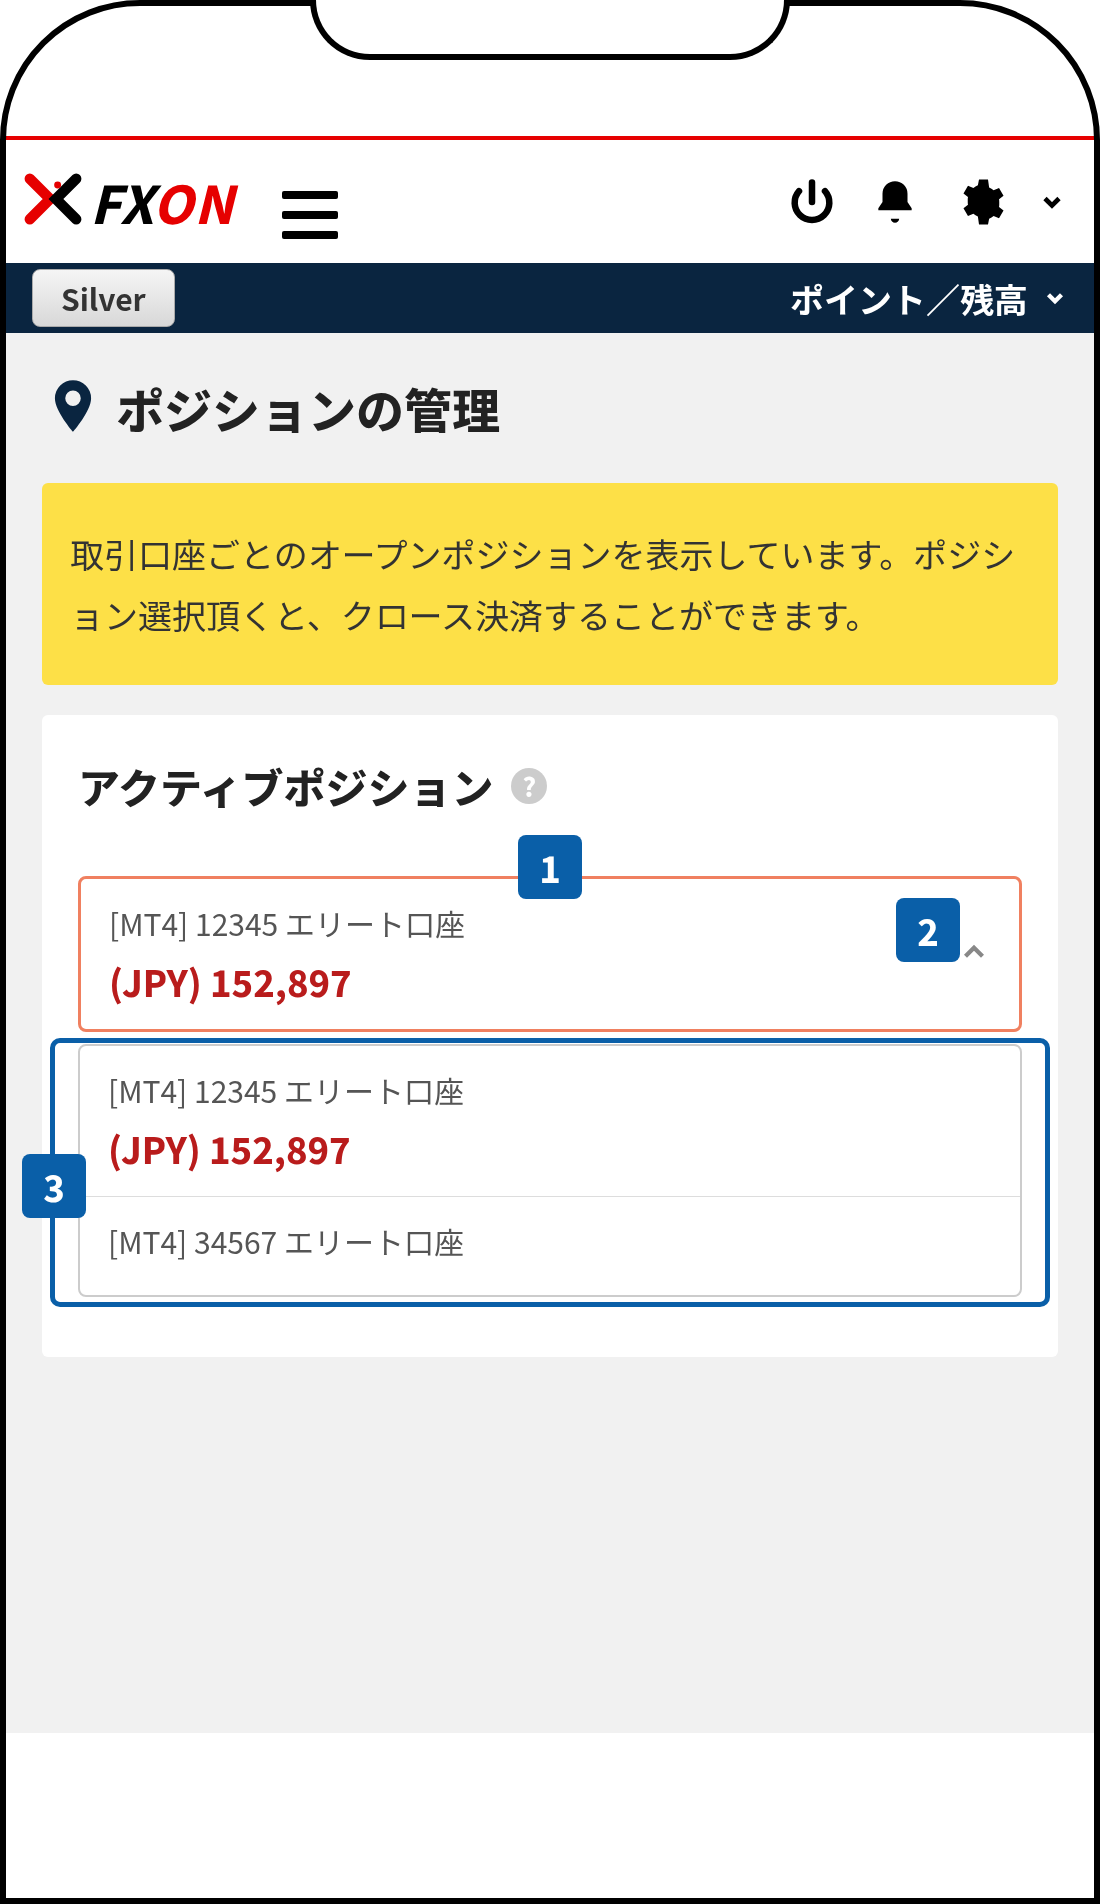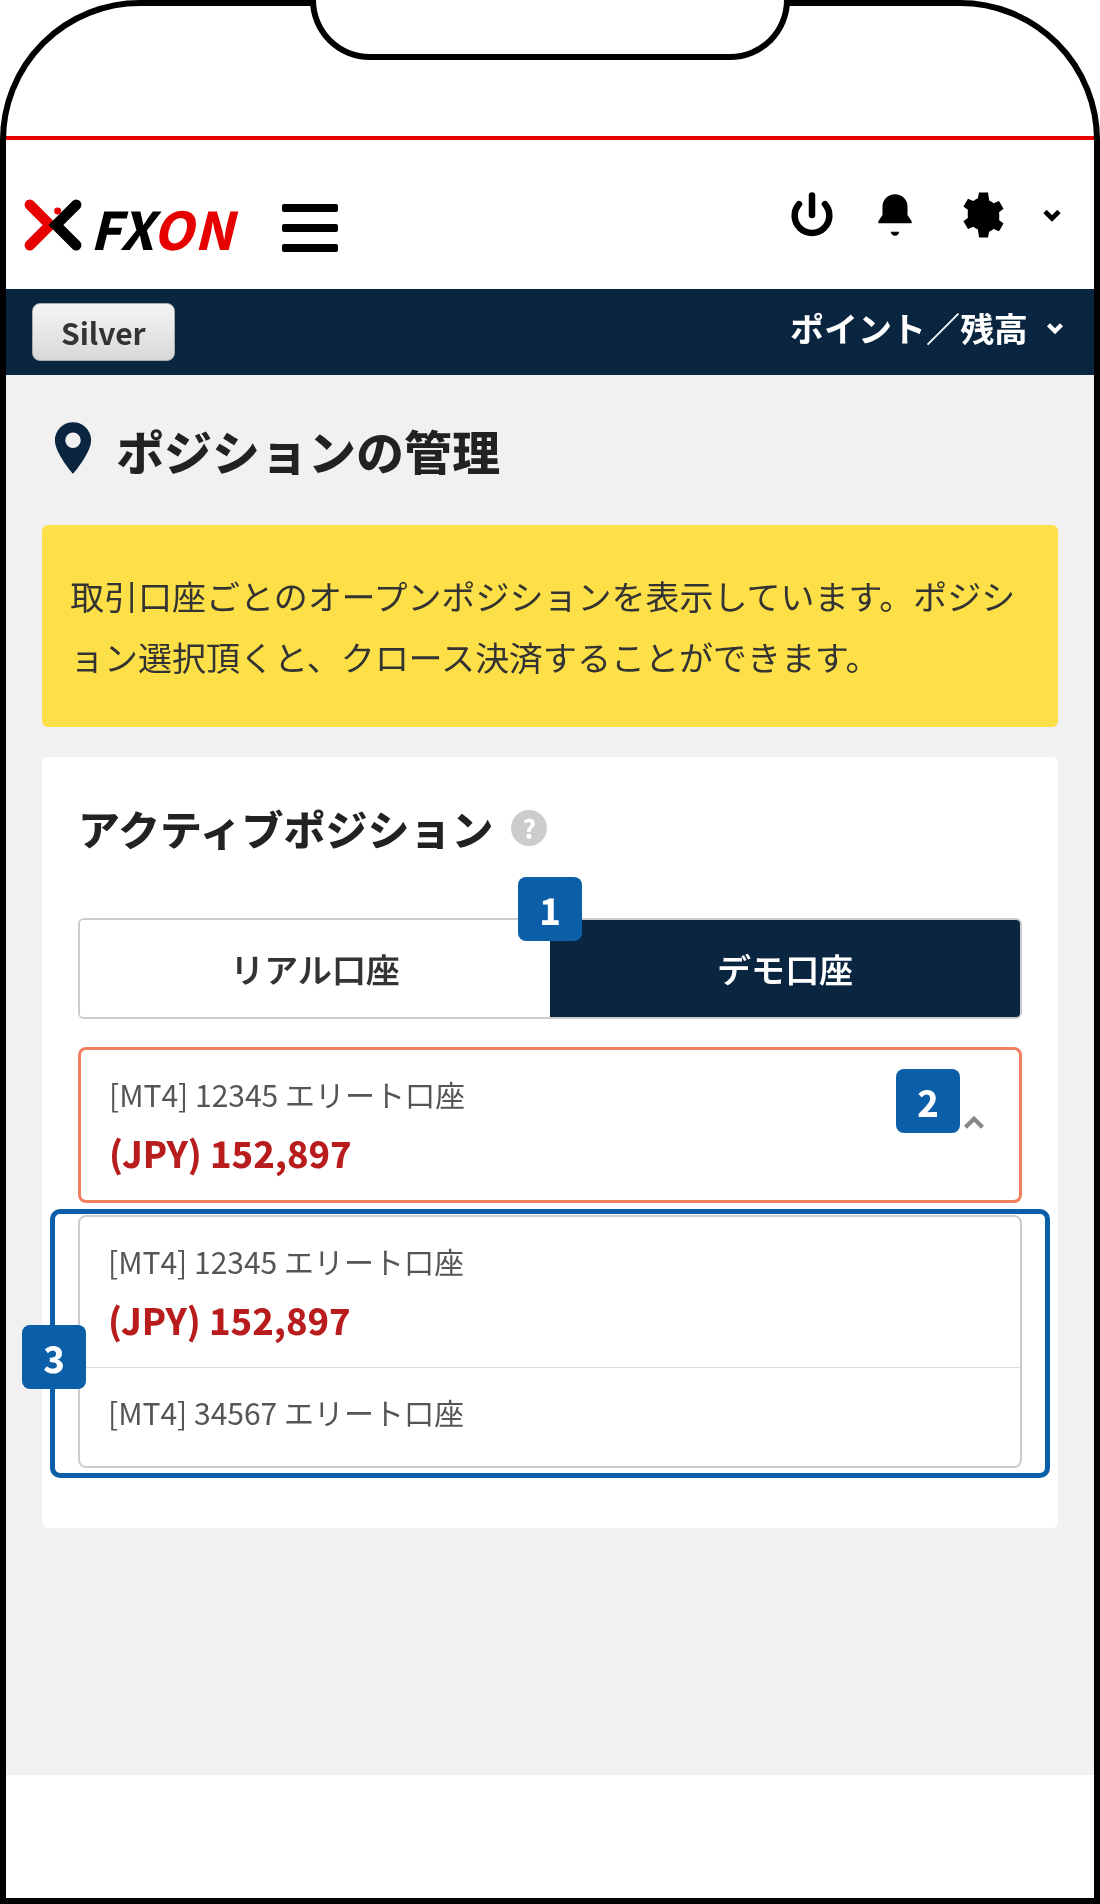--- a/index.html
+++ b/index.html
@@ -42,35 +42,35 @@
     background: #e60000;
     width: 100%;
   }
   .header {
     display: flex;
     align-items: center;
     justify-content: space-between;
     padding: 24px 28px 24px 18px;
     background: #fff;
   }
-  .header-left { display: flex; align-items: center; gap: 48px; margin-top: 26px; }
+  .header-left { display: flex; align-items: flex-end; gap: 48px; }
   .logo { display: flex; align-items: center; gap: 8px; }
   .logo-mark svg { width: 58px; height: 58px; }
   .logo-text { font-size: 52px; font-weight: 800; letter-spacing: 1px; font-style: italic; }
   .hamburger { display: flex; flex-direction: column; gap: 12px; cursor: pointer; }
   .hamburger span { width: 56px; height: 8px; background: #000; border-radius: 2px; }
   .header-right { display: flex; align-items: center; gap: 32px; }
   .icon-btn { cursor: pointer; display: flex; align-items: center; }
   .subheader {
     background: #0a2540;
     color: #fff;
     display: flex;
-    align-items: flex-start;
+    align-items: center;
     justify-content: space-between;
-    padding: 14px 26px;
+    padding: 6px 26px;
   }
   .tier-badge {
     background: linear-gradient(#f5f5f5, #d8d8d8);
     color: #333;
     font-weight: 700;
     padding: 6px 28px;
     border-radius: 8px;
     border: 1px solid #aaa;
     font-size: 30px;
   }
@@ -225,24 +225,20 @@
       <div class="desc-card">取引口座ごとのオープンポジションを表示しています。ポジション選択頂くと、クロース決済することができます。</div>
 
       <div class="panel">
         <div class="panel-title-row">
           <h2 class="panel-title">アクティブポジション</h2>
           <span class="help-icon">?</span>
         </div>
 
         <div class="callout" style="top:120px; left:50%; transform:translateX(-50%);">1</div>
 
-        <div class="tabs" style="margin-top:60px;">
-          <div class="tab inactive">リアル口座</div>
-          <div class="tab active">デモ口座</div>
-        </div>
 
         <div style="position:relative;">
           <div class="select-box">
             <div>
               <div class="acct-label">[MT4] 12345 エリート口座</div>
               <div class="acct-balance">(JPY) 152,897</div>
             </div>
             <span>
               <svg width="34" height="34" viewBox="0 0 24 24" fill="none" stroke="#888" stroke-width="3">
                   <path d="M6 15l6-6 6 6"></path>

